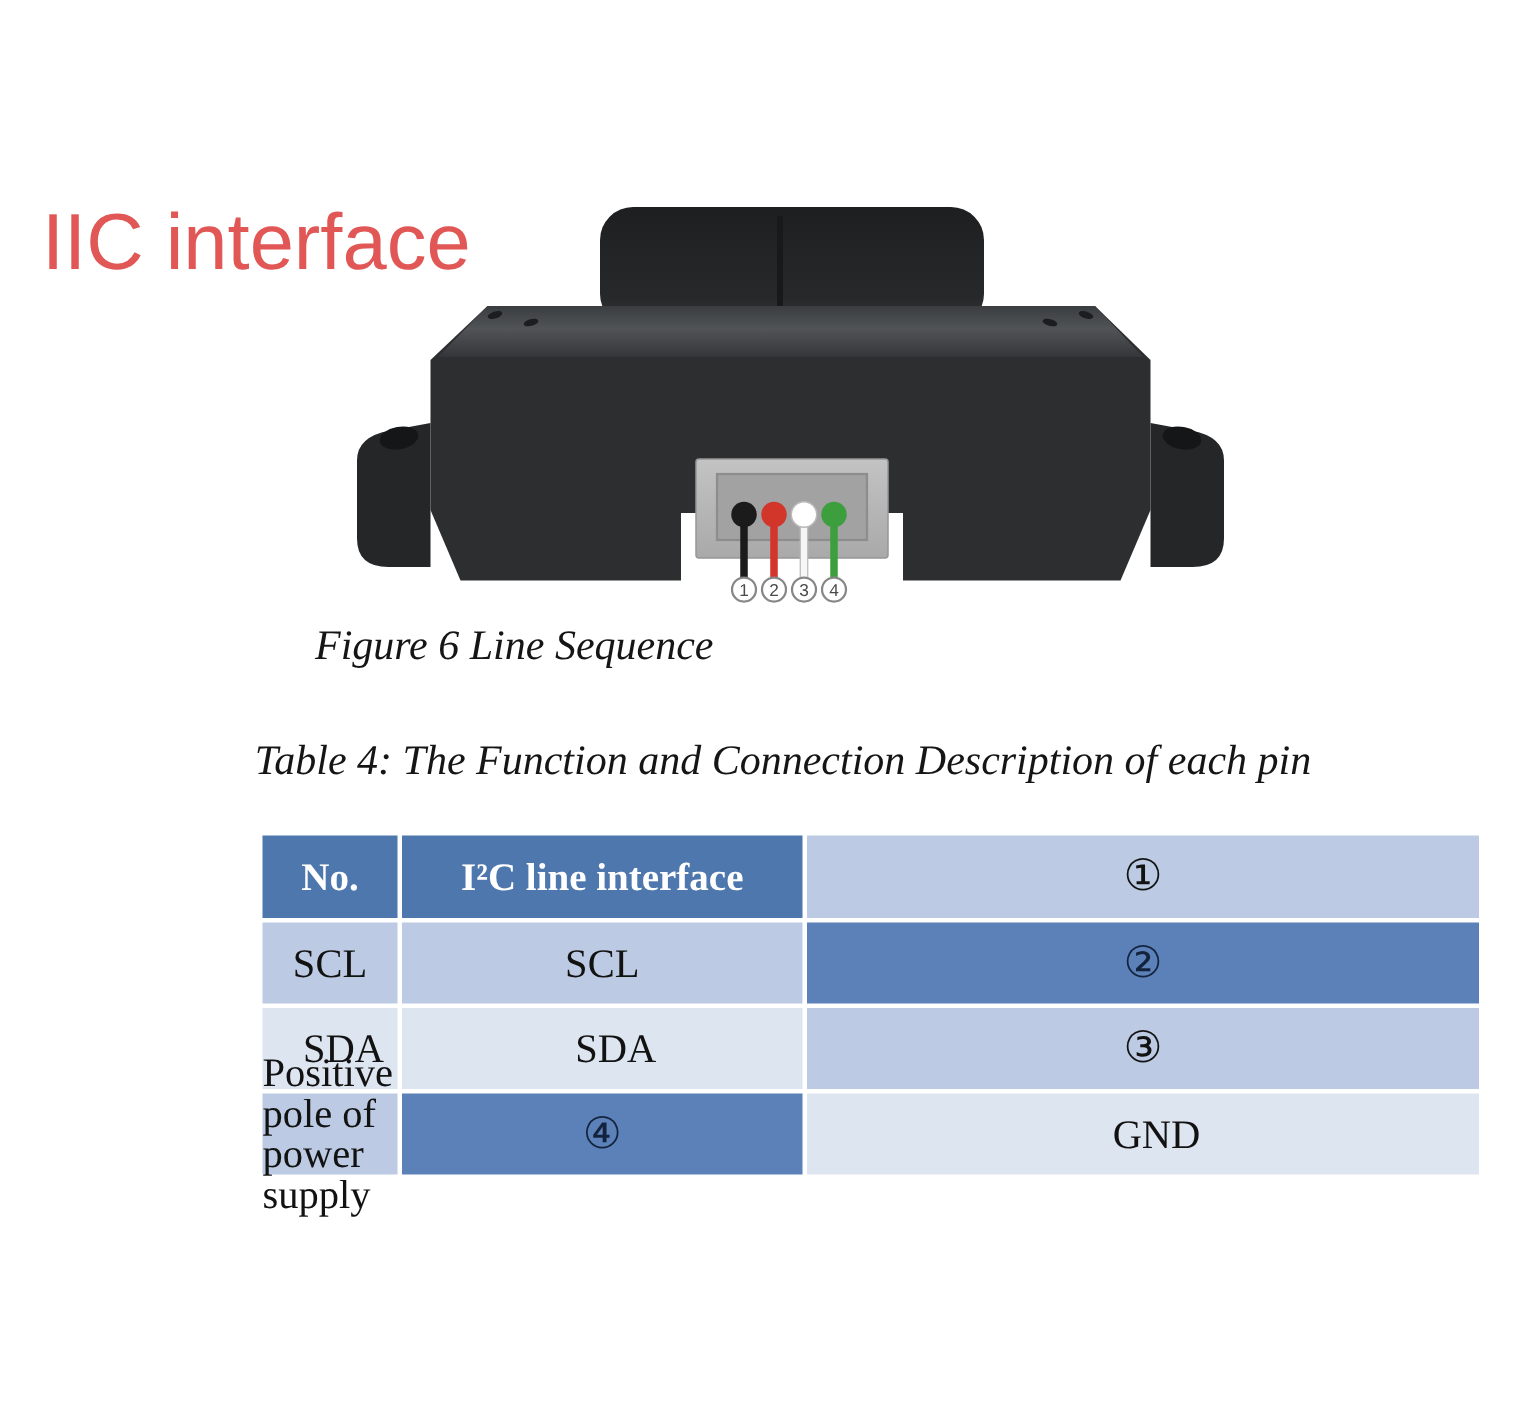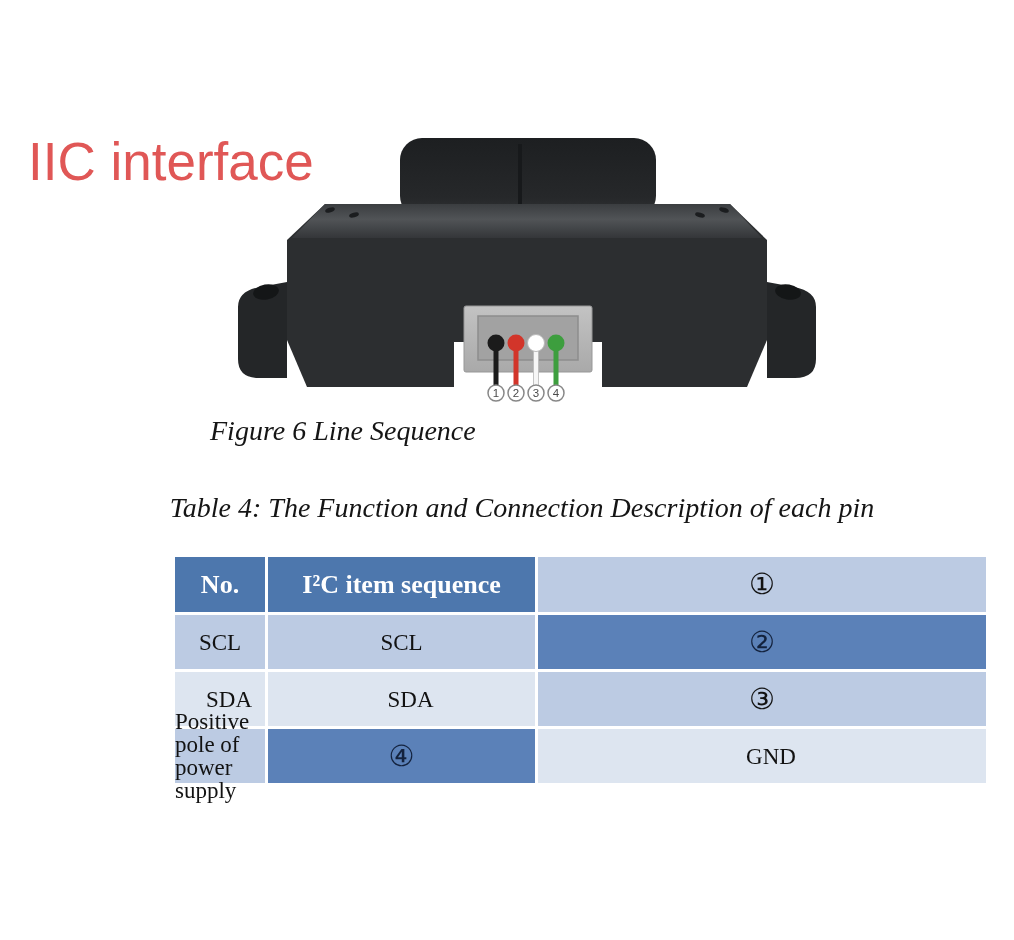--- a/index.html
+++ b/index.html
@@ -23,21 +23,21 @@
   }
   .pin-table{
     position:absolute;left:128px;top:557px;
     display:grid;
     grid-template-columns:90px 267px 448px;
     grid-template-rows:55px 54px 54px 54px 54px;
     gap:3px;background:#ffffff;margin-left:47px;
   }
   .cell{
     display:flex;align-items:center;justify-content:center;
-    font-size:23px;line-height:1;color:#121212;
+    font-size:27px;line-height:1;color:#121212;
   }
   .cell.hdr{
     background:#4d77ad;color:#ffffff;font-weight:bold;font-size:26px;
   }
   .cell.row-a{background:#bccbe3;}
   .cell.row-b{background:#dde5f0;padding-left:18px;}
   .cell.no-b{background:#5b81b8;}
   .cell.no-cell{font-size:29px;}
   .cell.no-b{color:#13223d;}
 </style>
@@ -123,21 +123,21 @@
     </g>
   </svg>
 
   <div class="fig-caption">Figure 6 Line Sequence</div>
 
   <div class="tbl-caption">Table 4: The Function and Connection Description of each pin</div>
 
   <div class="pin-table">
 
     <div class="cell hdr">No.</div>
-    <div class="cell hdr">I²C item sequence</div>
+    <div class="cell hdr">I²C line interface</div>
 
     <div class="cell row-a no-cell">①</div>
     <div class="cell row-a">SCL</div>
     <div class="cell row-a">SCL</div>
 
     <div class="cell no-b no-cell">②</div>
     <div class="cell row-b">SDA</div>
     <div class="cell row-b">SDA</div>
 
     <div class="cell row-a no-cell">③</div>

